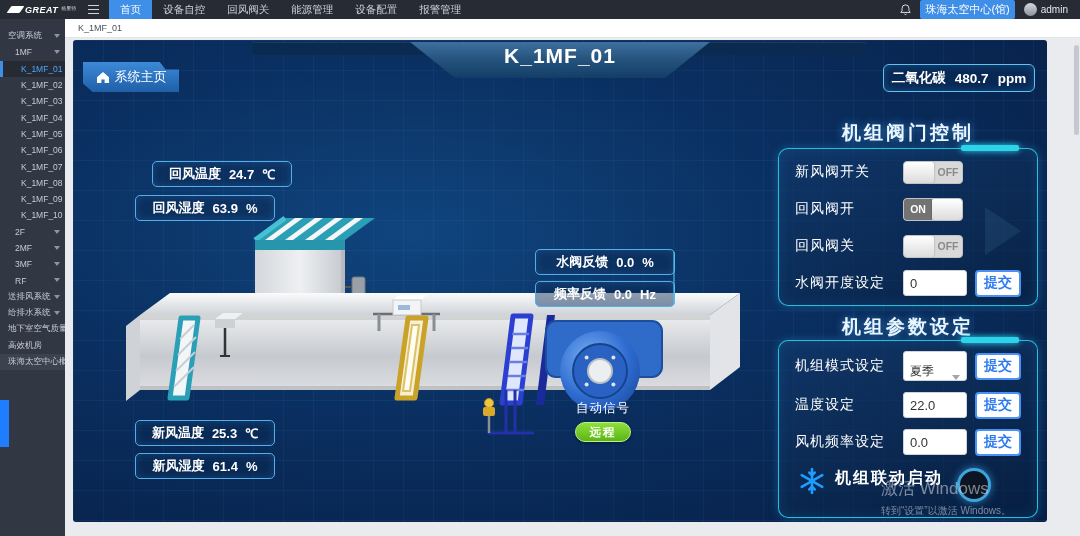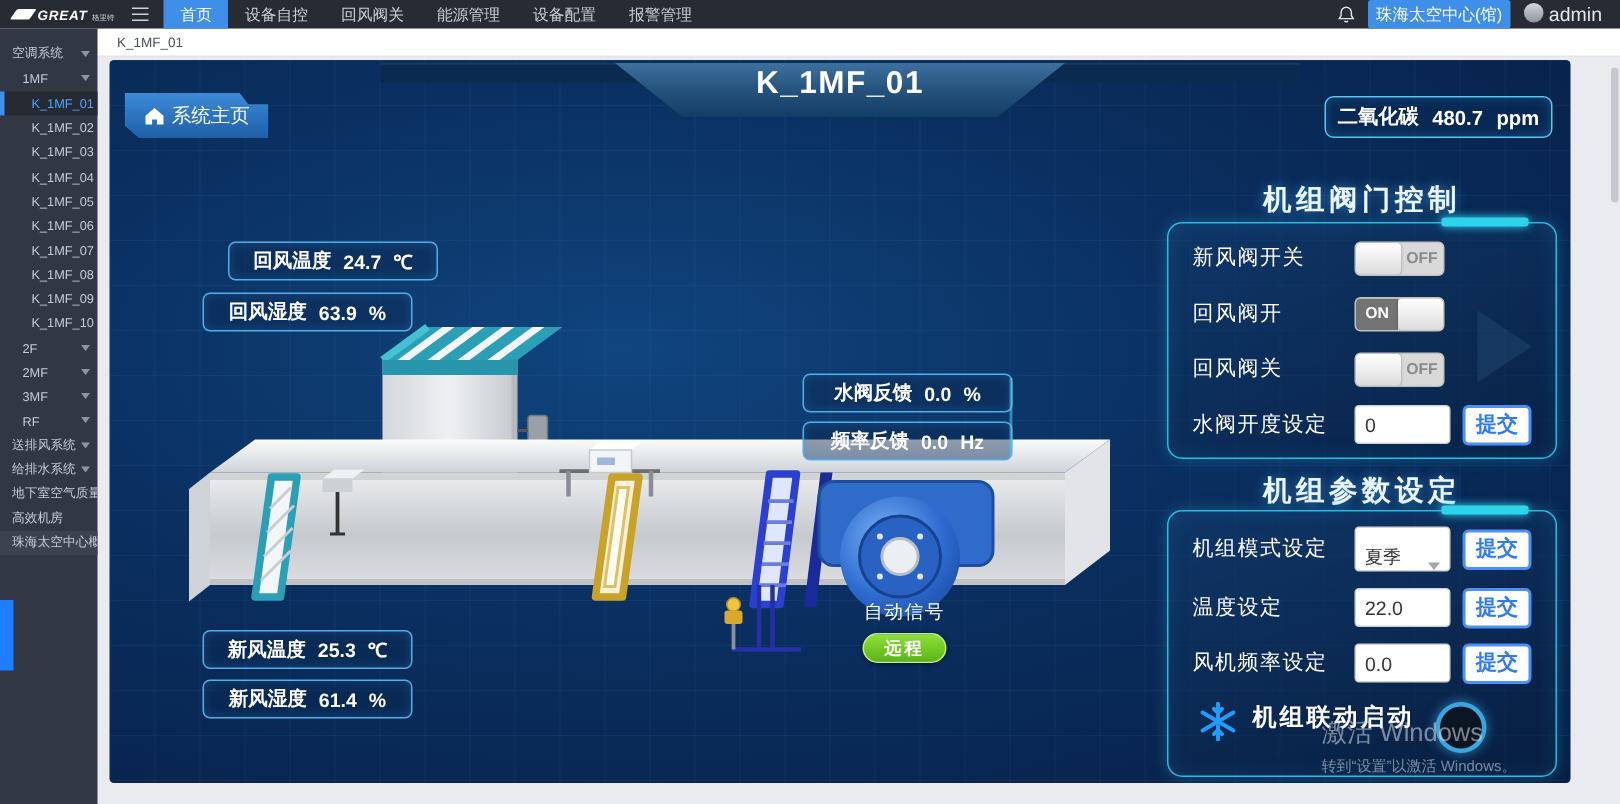--- a/index.html
+++ b/index.html
@@ -2,33 +2,33 @@
 <html><head>
 <meta charset="utf-8">
 <style>
   * { margin:0; padding:0; box-sizing:border-box; }
   html,body { width:1080px; height:536px; overflow:hidden; background:#e9ebef;
               font-family:"Liberation Sans", sans-serif; }
 
   
   .navbar{position:absolute;left:0;top:0;width:1080px;height:19px;background:#262b34;
           display:flex;align-items:center;z-index:20;}
-  .logo{display:flex;align-items:flex-end;gap:3px;padding:0 6px 0 9px;color:#fff;}
+  .logo{display:flex;align-items:flex-start;gap:3px;padding:0 6px 0 9px;color:#fff;}
   .logo-mark{width:13px;height:7px;background:#fff;transform:skewX(-35deg);align-self:center;border-radius:1px;}
   .logo-text{font-size:9px;font-weight:bold;font-style:italic;letter-spacing:.5px;}
   .logo-sub{font-size:5px;color:#cdd2da;}
   .fold{width:11px;height:9px;border-top:1.5px solid #cfd4dc;border-bottom:1.5px solid #cfd4dc;position:relative;margin:0 10px 0 6px;cursor:pointer;}
   .fold::after{content:"";position:absolute;left:0;right:0;top:3px;border-top:1.5px solid #cfd4dc;}
   .menu{display:flex;height:100%;}
   .menu-item{padding:0 11px;display:flex;align-items:center;font-size:10.5px;color:#c9cfd9;cursor:pointer;white-space:nowrap;}
   .menu-item.active{background:#3f8fe8;color:#fff;}
   .nav-right{margin-left:auto;display:flex;align-items:center;gap:9px;padding-right:12px;}
   .bell{display:flex;align-items:center;cursor:pointer;}
   .badge{background:#3f8fe8;color:#fff;font-size:11px;padding:2px 5px;border-radius:2px;white-space:nowrap;cursor:pointer;}
-  .user{display:flex;gap:4px;color:#e3e6ec;font-size:13px;cursor:pointer;}
+  .user{display:flex;align-items:center;gap:4px;color:#e3e6ec;font-size:10px;cursor:pointer;}
   .avatar{width:13px;height:13px;border-radius:50%;background:linear-gradient(180deg,#d3d7de,#8d939e);}
 
   
   .sidebar{position:absolute;left:0;top:19px;bottom:0;width:65px;background:#313743;padding-top:9px;z-index:15;}
   .side-item{height:16.3px;display:flex;align-items:center;font-size:8.5px;color:#c6ccd6;
              padding-left:8px;position:relative;white-space:nowrap;overflow:hidden;cursor:pointer;}
   .side-item.lvl1{padding-left:15px;}
   .side-item.lvl2{padding-left:21px;font-size:8.5px;}
   .side-item.active{color:#4da3ff;background:#262b33;border-left:3px solid #3f8fe8;padding-left:18px;}
   .side-item.hl{background:#3c424e;}

